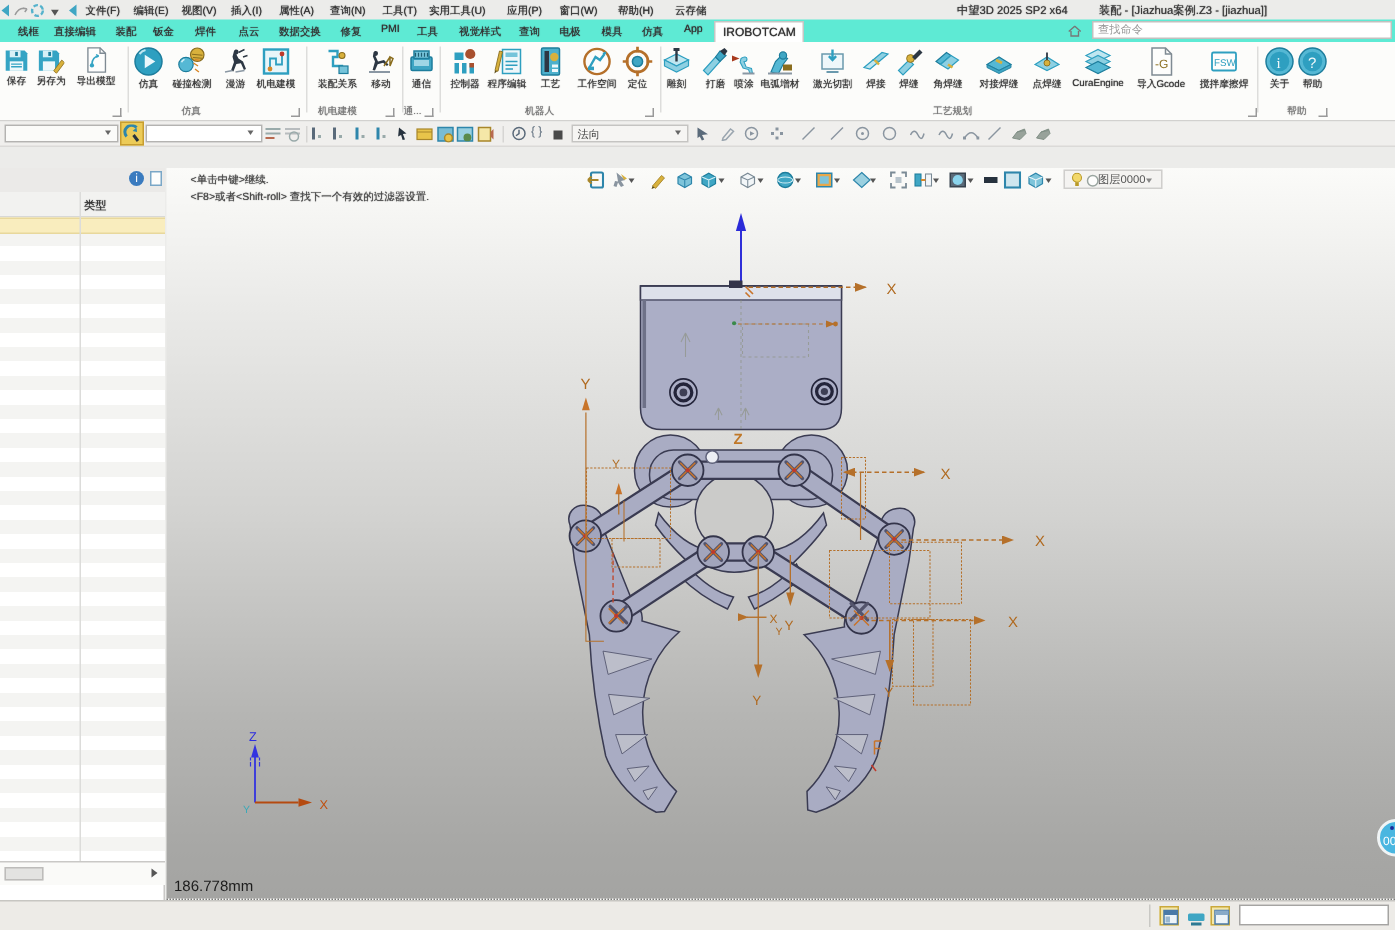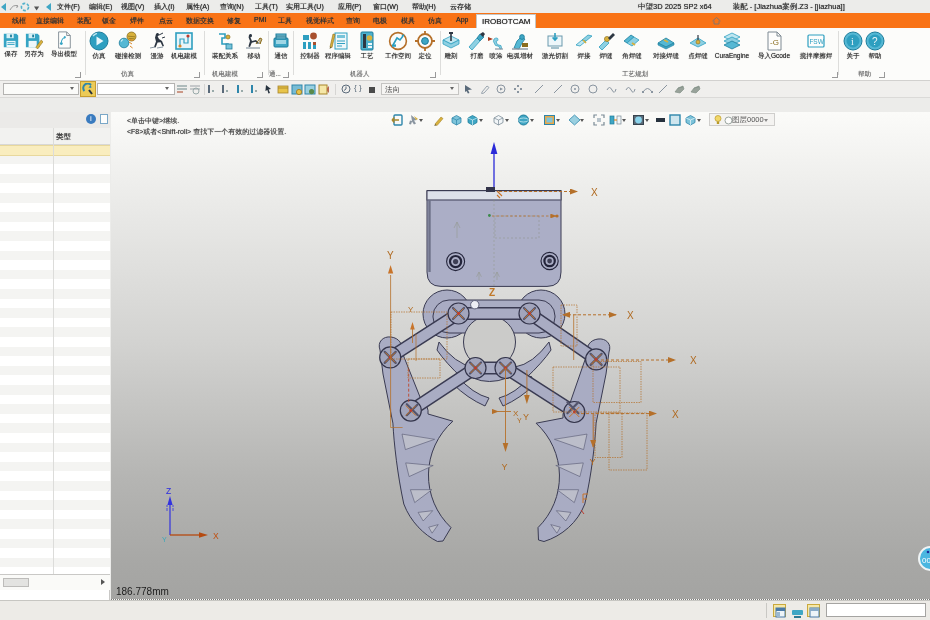--- a/index.html
+++ b/index.html
@@ -5,21 +5,21 @@
 * { margin:0; padding:0; box-sizing:border-box; }
 html,body { width:930px; height:620px; overflow:hidden; }
 body { font-family:"Liberation Sans", sans-serif; background:#ececea; position:relative; }
 #menubar span, #tabsrow .rt, .rlb, .rglb, #prompt, #dtab span, #lp-header span { text-shadow:0 0 0.7px currentColor; }
 #app { position:absolute; left:0; top:0; width:930px; height:620px; }
 
 #menubar { position:absolute; left:0; top:0; width:930px; height:13px; background:#ececea; font-size:7px; color:#333; }
 #menubar .mi { position:absolute; top:2px; white-space:nowrap; }
 #title { position:absolute; left:638px; top:2px; color:#3a3a3a; font-size:7.5px; }
 
-#tabsrow { position:absolute; left:0; top:13px; width:930px; height:15px; background:#f97316; font-size:7px; color:#333; }
+#tabsrow { position:absolute; left:0; top:13px; width:930px; height:15px; background:#5eead4; font-size:7px; color:#333; }
 #tabsrow .rt { position:absolute; top:3px; white-space:nowrap; }
 #tabsrow .sel { background:#ffffff; border:1px solid #c6c6c4; border-bottom:none; top:1px; padding:2px 7px 3px 7px; }
 
 #ribbon { position:absolute; left:0; top:28px; width:930px; height:53px; background:#fcfcfa; border-bottom:1px solid #d2d1cf; }
 .rbtn { position:absolute; top:3px; text-align:center; }
 .rbtn .ric { display:block; margin:0 auto; }
 .rbtn .rlb { display:block; font-size:6.5px; color:#3a3a3a; margin-top:1px; white-space:nowrap; }
 .rsep { position:absolute; top:3px; height:44px; width:1px; background:#dddddb; }
 .rglb { position:absolute; top:42px; font-size:6.5px; color:#777; white-space:nowrap; }
 .rlaunch { position:absolute; top:44px; width:6px; height:6px; border-right:1px solid #999; border-bottom:1px solid #999; }
@@ -98,20 +98,21 @@
   <span class="rt" style="left:306px;">视觉样式</span>
   <span class="rt" style="left:346px;">查询</span>
   <span class="rt" style="left:373px;">电极</span>
   <span class="rt" style="left:401px;">模具</span>
   <span class="rt" style="left:428px;">仿真</span>
   <span class="rt" style="left:456px;">App</span>
   <span class="rt sel" style="left:476px;letter-spacing:0;font-size:8px;padding:2px 5px 3px 5px;">IROBOTCAM</span>
   <svg style="position:absolute;left:712px;top:4px;" width="9" height="8" viewBox="0 0 9 8">
         <path d="M.5 4L4.5.5 8.5 4M2 3.6V7h5V3.6" fill="none" stroke="#777" stroke-width="0.9"></path>
       </svg>
+  <span style="position:absolute;left:728px;top:1px;width:200px;height:12px;background:#fff;border:1px solid #c2c1bf;font-size:7.5px;color:#999;padding-left:3px;">查找命令</span>
 </div>
 
 <div id="ribbon">
 
   <div class="rbtn" style="left:0px;width:22px;">
         <svg class="ric" width="18" height="18" viewBox="0 0 20 20">
           <path d="M2 3h14l2 2v13H2z" fill="#35a4c4"></path>
           <rect x="5" y="3" width="8" height="5" fill="#d7f0f6"></rect>
           <rect x="9" y="4" width="2" height="3" fill="#1d7d9c"></rect>
           <rect x="5" y="11" width="10" height="7" fill="#eef8fb"></rect>

